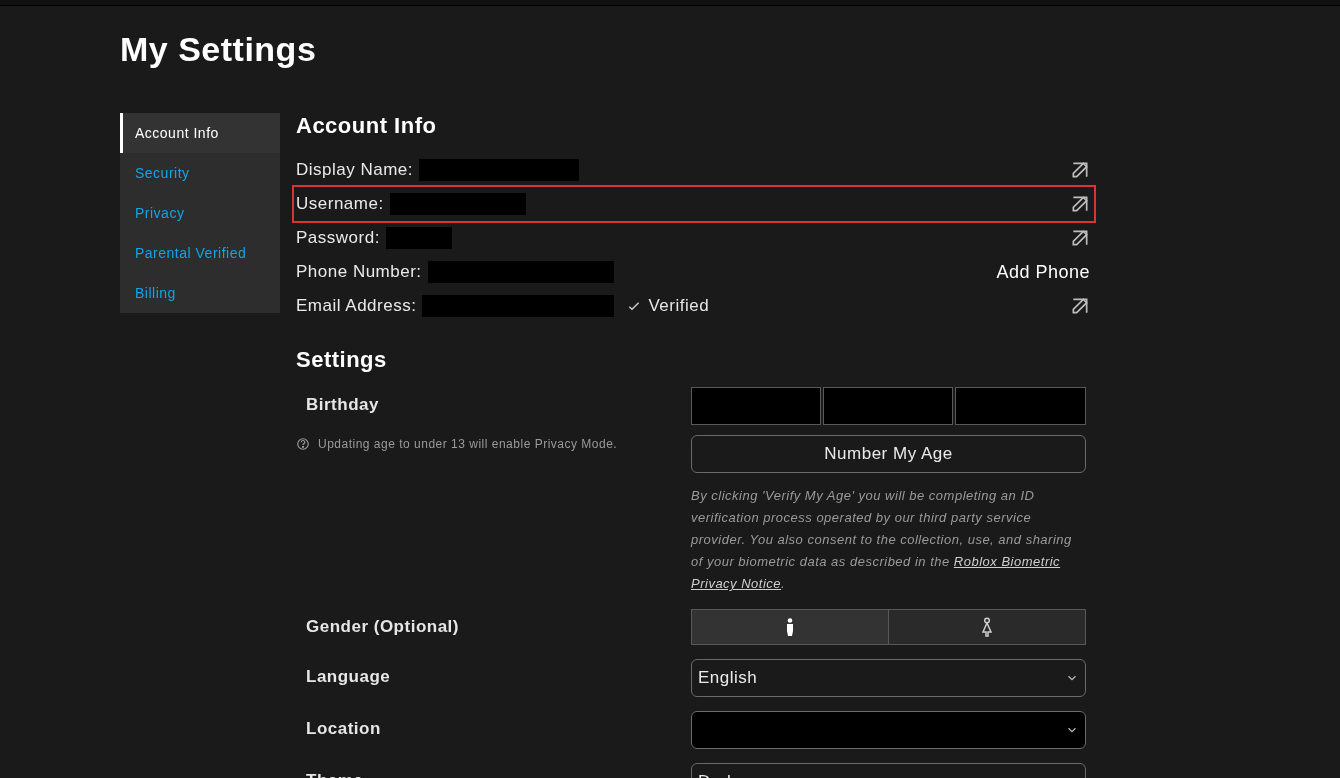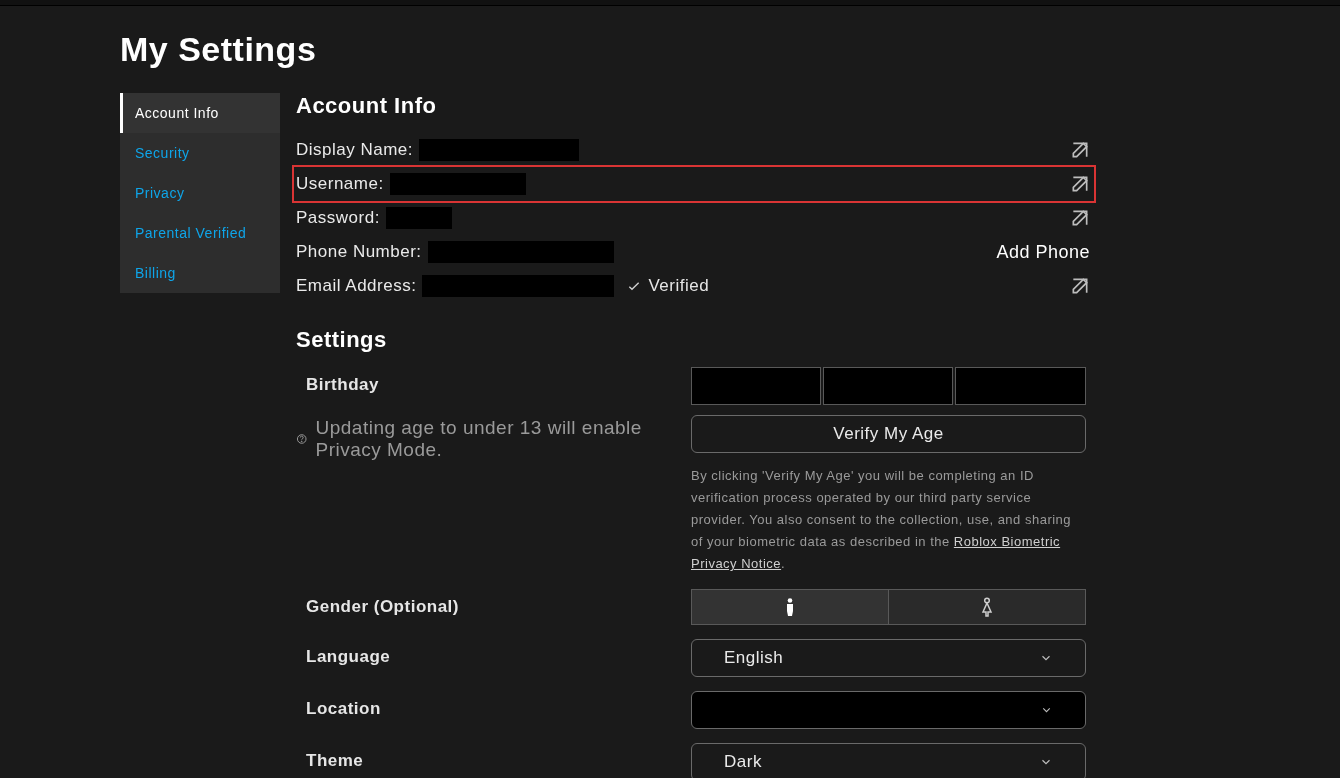--- a/index.html
+++ b/index.html
@@ -19,21 +19,21 @@
     border-bottom: 1px solid #000;
   }
   .container {
     padding: 24px 0 0 120px;
     width: 100%;
   }
   .page-title {
     font-size: 34px;
     font-weight: 800;
     color: #fff;
-    margin-bottom: 24px;
+    margin-bottom: 44px;
   }
   .layout {
     display: flex;
     align-items: flex-start;
   }
   .sidebar {
     width: 160px;
     background: #2d2d2d;
     display: flex;
     flex-direction: column;
@@ -121,21 +121,21 @@
     color: #e6e6e6;
     padding-top: 8px;
     padding-left: 10px;
     font-weight: bold;
   }
   .age-note {
     display: flex;
     align-items: center;
     gap: 8px;
     color: #9a9a9a;
-    font-size: 19px;
+    font-size: 12px;
     margin-top: 22px;
     padding-left: 0;
   }
   .age-note svg { width: 14px; height: 14px; stroke:#9a9a9a; fill:none;}
   .birthday-selects {
     display: flex;
     gap: 2px;
   }
   .bd-select {
     background: #000;
@@ -157,20 +157,21 @@
     cursor: pointer;
     margin-top: 10px;
     letter-spacing: 0.5px;
   }
   .info-paragraph {
     width: 395px;
     font-size: 13px;
     line-height: 1.7;
     color: #9a9a9a;
     margin-top: 12px;
+    font-style: italic;
   }
   .info-paragraph .link {
     color: #cfcfcf;
     text-decoration: underline;
     cursor: pointer;
   }
 
   .gender-group {
     display: flex;
     width: 395px;
@@ -193,21 +194,21 @@
     width: 395px;
     height: 38px;
     border: 1px solid #6a6a6a;
     border-radius: 6px;
     background: transparent;
     color: #eaeaea;
     font-size: 17px;
     display: flex;
     align-items: center;
     justify-content: space-between;
-    padding: 0 32px;
+    padding: 0 6px;
     cursor: pointer;
   }
   .select-box.loc-dark { background:#000; }
   .select-box .chev { width:14px; height:14px; stroke:#bdbdbd; fill:none;}
   .select-box.loc-dark .val { width:340px; height:20px; background:#000;}
   .rowgap { height: 14px; grid-column: 1 / span 2; }
 </style>
 </head>
 <body>
 
@@ -303,21 +304,21 @@
               </svg>
             <span>Updating age to under 13 will enable Privacy Mode.</span>
           </div>
         </div>
         <div>
           <div class="birthday-selects">
             <div class="bd-select a"></div>
             <div class="bd-select b"></div>
             <div class="bd-select c"></div>
           </div>
-          <button class="btn-outline">Verify My Age</button>
+          <button class="btn-outline">Number My Age</button>
           <p class="info-paragraph">
             <span>By clicking 'Verify My Age' you will be completing an ID verification process operated by our third party service provider. You also consent to the collection, use, and sharing of your biometric data as described in the </span><span class="link">Roblox Biometric Privacy Notice</span><span>.</span>
           </p>
         </div>
 
         <div class="rowgap"></div>
 
         <div class="personal-label">Gender (Optional)</div>
         <div class="gender-group">
           <div class="gender-btn active">

